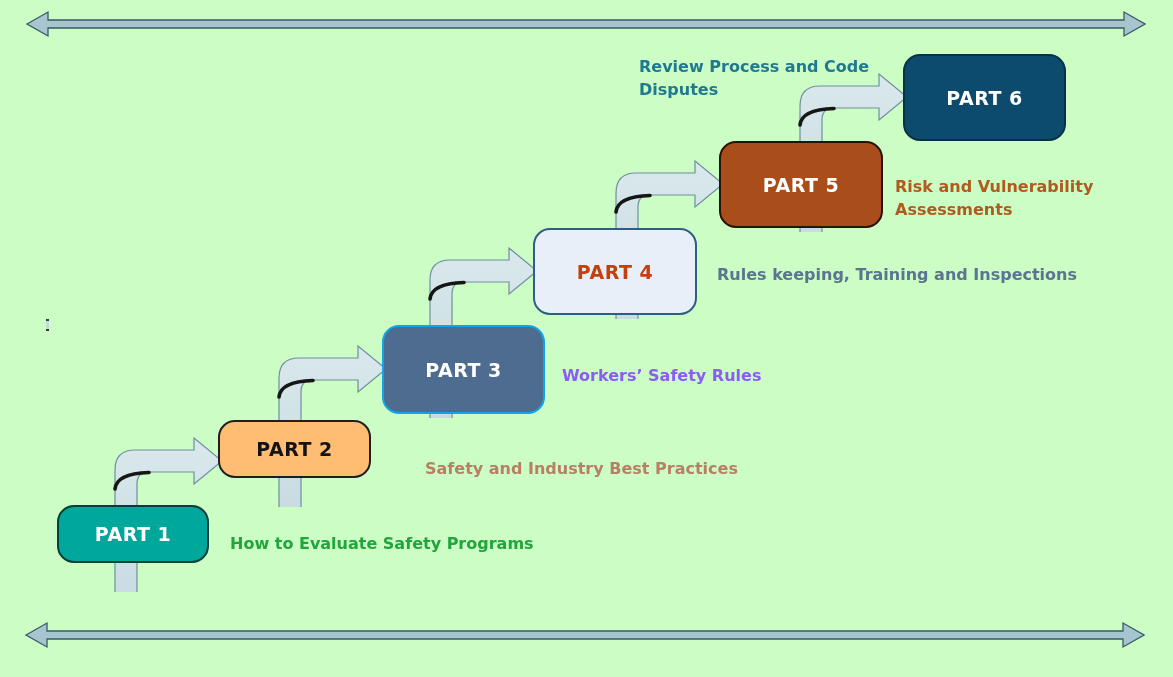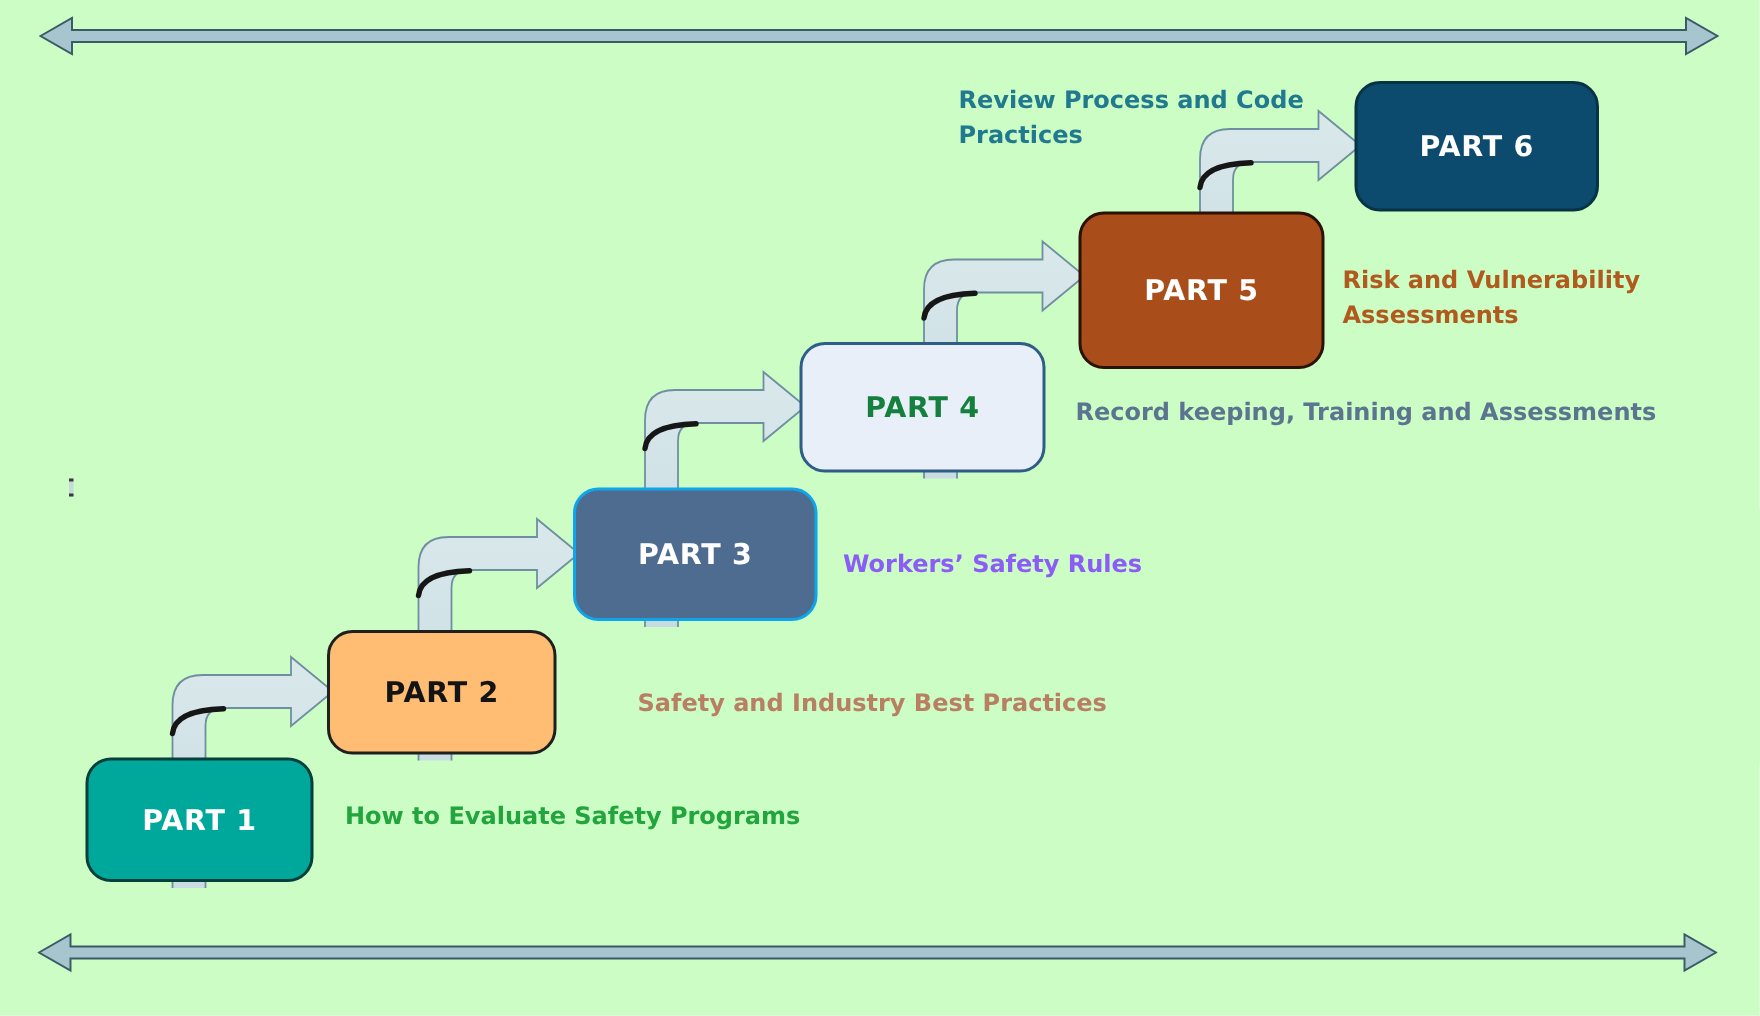--- a/index.html
+++ b/index.html
@@ -10,33 +10,33 @@
     overflow:hidden;
     font-family:"DejaVu Sans","Liberation Sans",sans-serif;
   }
   
   .h-arrow{position:absolute;}
   
   .bent-arrow{position:absolute;}
   
   .part-box{
     position:absolute;
-    width:152px;height:83px;
+    width:152px;height:58px;
     border-radius:17px;
     display:flex;align-items:center;justify-content:center;
     box-sizing:border-box;
   }
   .part-box .ttl{
     font-size:19px;font-weight:bold;letter-spacing:.5px;
   }
   .box1{left:57px;top:505px;border:2px solid #053f3b;}
   .box2{left:218px;top:420px;width:153px;border:2px solid #1f1f1f;}
   .box3{left:382px;top:325px;width:163px;height:89px;border:2px solid #0ea5e9;}
   .box4{left:533px;top:228px;width:164px;height:87px;border:2px solid #2e5d85;}
-  .box5{left:719px;top:141px;width:164px;height:105px;border:2px solid #2a1206;}
+  .box5{left:719px;top:141px;width:164px;height:87px;border:2px solid #2a1206;}
   .box6{left:903px;top:54px;width:163px;height:87px;border:2px solid #083344;}
   
   .caption{
     position:absolute;
     font-size:16px;font-weight:bold;line-height:22.5px;
     white-space:nowrap;
   }
   .caption span{display:block;}
   .cap1{left:230px;top:533px;}
   .cap2{left:397px;top:458px;margin-left:28px;}
@@ -104,21 +104,21 @@
 
   <div class="part-box box2" style="background-color: rgb(255, 189, 115);">
     <span class="ttl" style="color: rgb(20, 20, 20);">PART 2</span>
   </div>
 
   <div class="part-box box3" style="background-color: rgb(78, 108, 144);">
     <span class="ttl" style="color: rgb(255, 255, 255);">PART 3</span>
   </div>
 
   <div class="part-box box4" style="background-color: rgb(233, 239, 248);">
-    <span class="ttl" style="color: #15803d;">PART 4</span>
+    <span class="ttl" style="color: #c2410c;">PART 4</span>
   </div>
 
   <div class="part-box box5" style="background-color: rgb(169, 78, 26);">
     <span class="ttl" style="color: rgb(255, 255, 255);">PART 5</span>
   </div>
 
   <div class="part-box box6" style="background-color: #0c4a6e;">
     <span class="ttl" style="color: rgb(255, 255, 255);">PART 6</span>
   </div>
 
@@ -128,28 +128,28 @@
 
   <div class="caption cap2" style="color: rgb(185, 127, 99);">
     <span>Safety and Industry Best Practices</span>
   </div>
 
   <div class="caption cap3" style="color: #8b5cf6;">
     <span>Workers’ Safety Rules</span>
   </div>
 
   <div class="caption cap4" style="color: rgb(91, 117, 144);">
-    <span>Record keeping, Training and Assessments</span>
+    <span>Rules keeping, Training and Inspections</span>
   </div>
 
   <div class="caption cap5" style="color: rgb(176, 90, 30);">
     <span>Risk and Vulnerability</span>
     <span>Assessments</span>
   </div>
 
   <div class="caption cap6" style="color: rgb(32, 121, 142);">
     <span>Review Process and Code</span>
-    <span>Practices</span>
+    <span>Disputes</span>
   </div>
 
   <div class="stray"></div>
 
 </div>
 
 </body></html>

